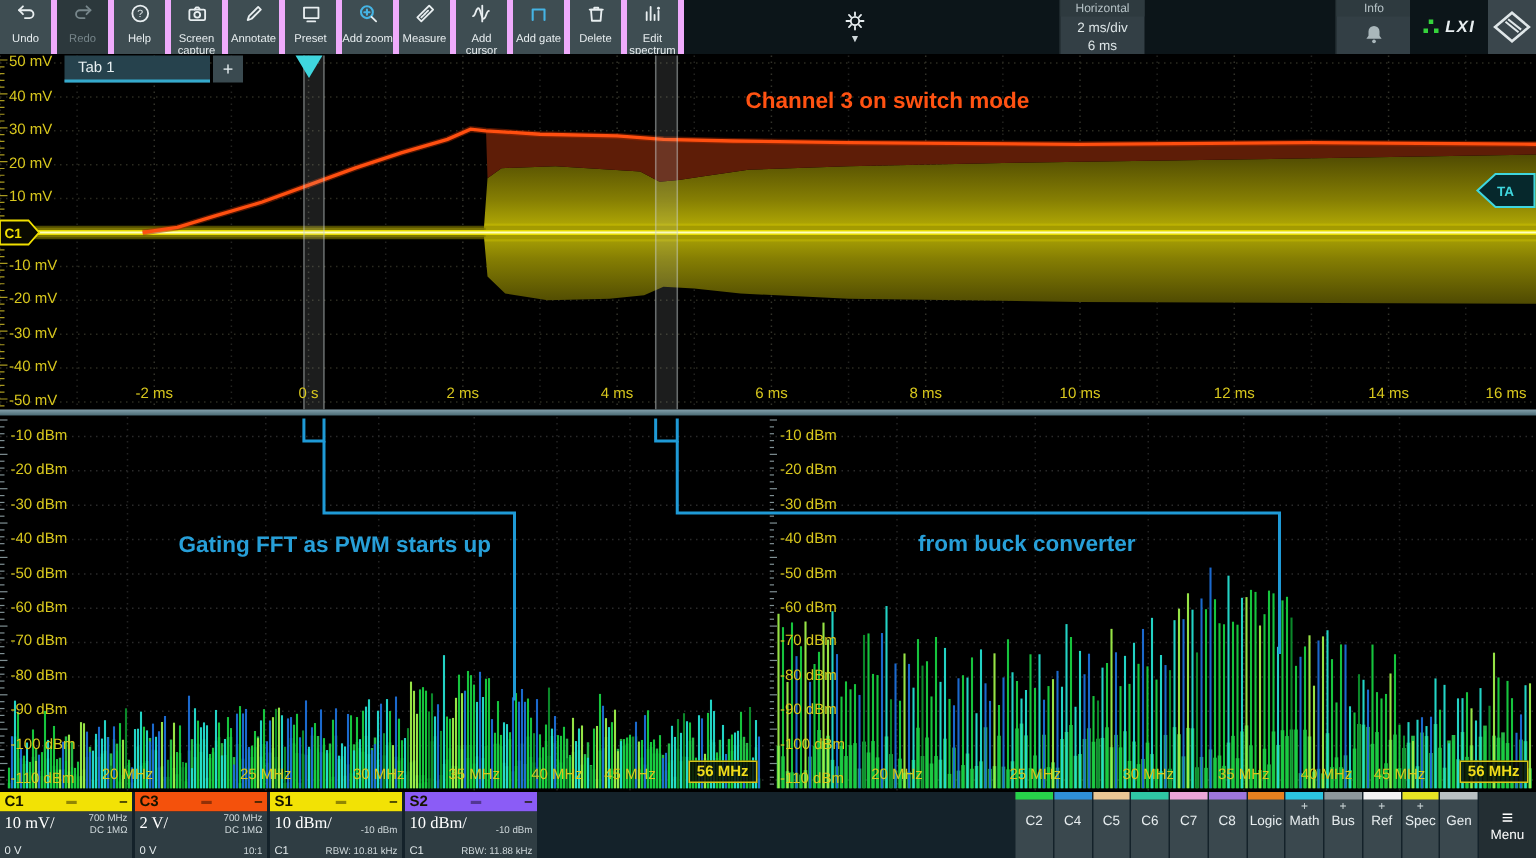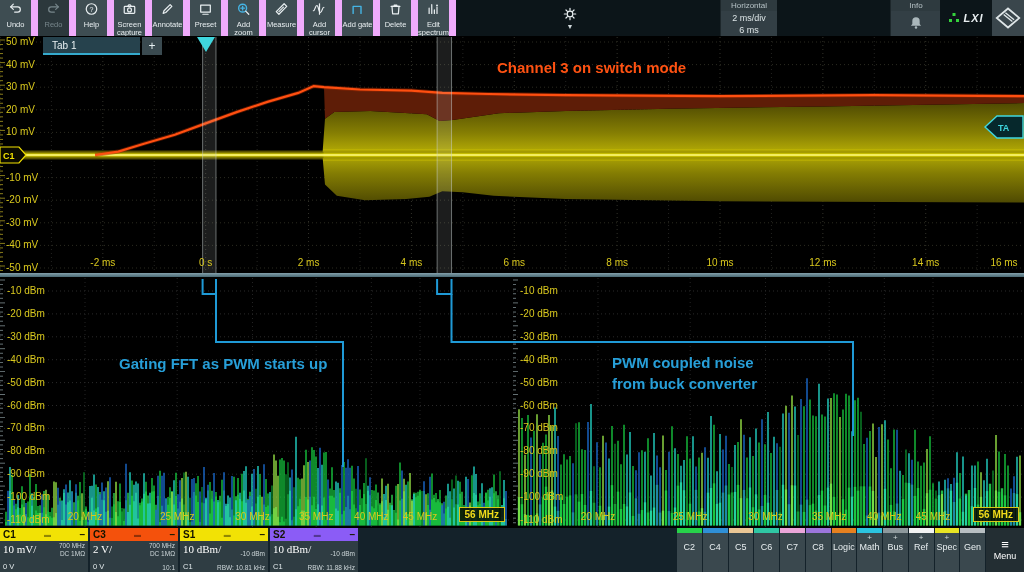--- a/index.html
+++ b/index.html
@@ -1,37 +1,37 @@
 <!DOCTYPE html>
 <html><head>
 <meta charset="utf-8">
 <style>
   html,body{margin:0;padding:0;background:#000;}
   #app{position:relative;width:1024px;height:572px;background:#000;overflow:hidden;
        font-family:"Liberation Sans",sans-serif;-webkit-font-smoothing:antialiased;}
   
   #toolbar{position:absolute;left:0;top:0;width:456px;height:36px;display:flex;background:#3e4d52;}
   .tbtn{flex:1;display:flex;flex-direction:column;align-items:center;justify-content:flex-start;
-        padding-top:2px;border-right:7px solid #f0abfc;cursor:pointer;color:#e8eef0;}
+        padding-top:2px;border-right:4px solid #f0abfc;cursor:pointer;color:#e8eef0;}
   .tbtn svg{width:15px;height:14px;flex:none;}
   .tbtn .tlabel{font-size:7.5px;line-height:1.12;text-align:center;margin-top:1px;}
   .tbtn.disabled{background:#2c383c;color:#77868b;}
   .s{stroke:#e8eef0;fill:none;stroke-width:1.4;stroke-linecap:round;stroke-linejoin:round;}
   .tbtn.disabled .s{stroke:#77868b;}
   .bb{stroke:#45b4e4;fill:none;stroke-width:1.6;stroke-linecap:round;stroke-linejoin:round;}
   
   #statusbar{position:absolute;left:456px;top:0;width:568px;height:36px;background:#0c1519;}
   .gearcol{position:absolute;left:100px;top:0;width:28px;height:36px;display:flex;flex-direction:column;
            align-items:center;justify-content:center;gap:2px;cursor:pointer;}
   .gearcol .dn{color:#cfd8da;font-size:7px;line-height:1;}
   .spanel{position:absolute;top:0;height:36px;background:#333f45;border-left:1px solid #1d272b;}
   .sp-title{height:11px;font-size:8px;color:#b6c2c6;text-align:center;line-height:11px;background:#2e3a3f;}
   .sv{position:absolute;font-size:9px;color:#dde5e7;white-space:nowrap;}
   #sp-trigger{left:128px;width:123px;}
-  #sp-horizontal{left:264px;width:56px;}
+  #sp-horizontal{left:250px;width:56px;}
   #sp-acq{left:307px;width:127px;}
   #sp-info{left:434px;width:50px;}
   .trg-badge{position:absolute;left:4px;top:13px;width:18px;height:10px;background:#f4510c;border-radius:2px;
              font-size:7px;font-weight:bold;color:#200a00;text-align:center;line-height:10px;}
   #lxi{position:absolute;left:484px;top:0;width:52px;height:36px;background:#0c1519;display:flex;
        align-items:center;justify-content:center;gap:3px;}
   #lxi .lxitext{color:#e8eef0;font-size:11px;font-weight:bold;font-style:italic;letter-spacing:1px;}
   #rslogo{position:absolute;left:536px;top:0;width:32px;height:36px;background:#3a464c;display:flex;
           align-items:center;justify-content:center;}
   
@@ -1363,21 +1363,20 @@
   <svg id="gatelayer" viewBox="0 277 1024 251">
       <path d="M202.6,279 V294 H216.0 V279" fill="none" stroke="#1f9ad6" stroke-width="2"></path>
       <path d="M216.0,294 V342 H343 V467" fill="none" stroke="#1f9ad6" stroke-width="2"></path>
       <path d="M437.1,279 V294 H451.5 V279" fill="none" stroke="#1f9ad6" stroke-width="2"></path>
       <path d="M451.5,294 V342 H853 V436" fill="none" stroke="#1f9ad6" stroke-width="2"></path>
     </svg>
 
   <div class="annot" style="left:497px;top:59px;color:#ff5212">Channel 3 on switch mode</div>
   <div class="annot" style="left:119px;top:355px;color:#279fd8">Gating FFT as PWM starts up</div>
   <div class="annot" style="left:612px;top:352px;color:#279fd8;line-height:21px">
-    <div>PWM coupled noise</div>
     <div>from buck converter</div>
   </div>
 
   <div id="bottombar">
     <div id="badges">
         <div class="badge" style="left: 0px;">
           <div class="bhead" style="background:#f2e205">
             <span>C1</span>
             <span class="bdots">▬</span>
             <span class="bmin">–</span>

